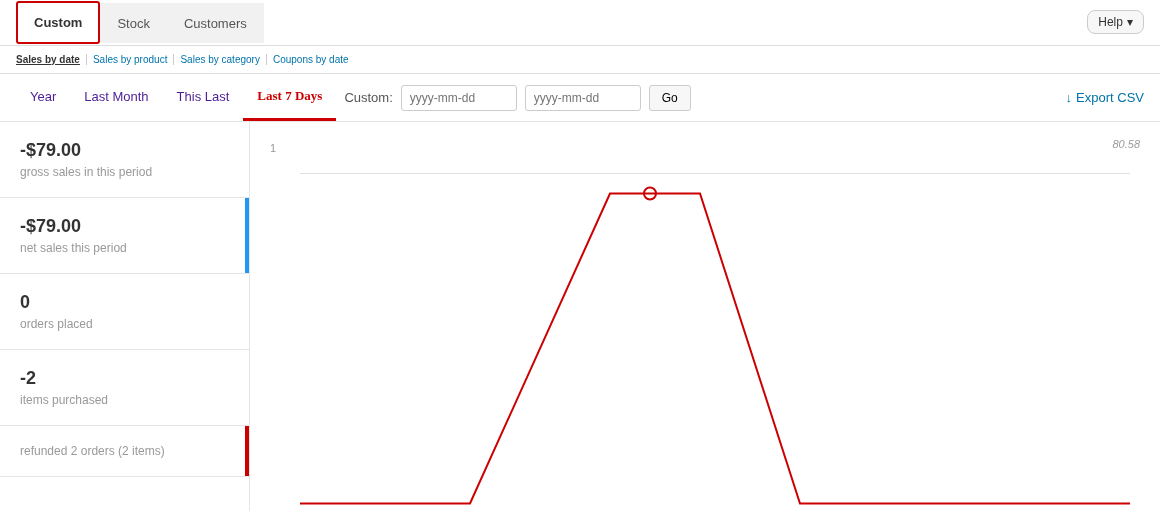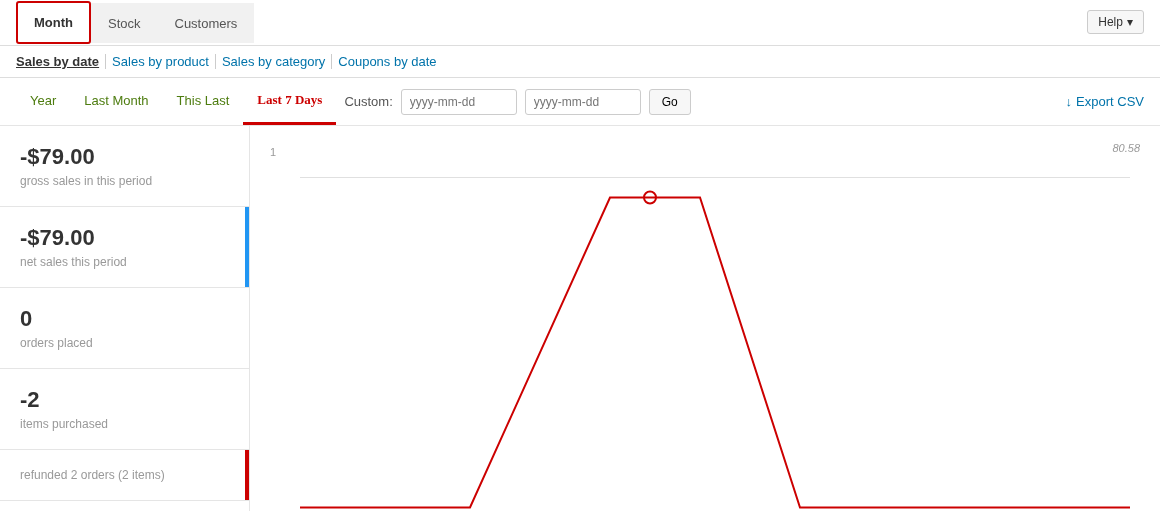--- a/index.html
+++ b/index.html
@@ -13,21 +13,21 @@
       align-items: center;
       height: 46px;
       position: relative;
     }
     .help-btn {
       position: absolute;
       right: 16px;
       top: 10px;
       background: #f7f7f7;
       border: 1px solid #ccc;
-      border-radius: 3px;
+      border-radius: 8px;
       padding: 4px 10px;
       font-size: 12px;
       cursor: pointer;
       display: flex;
       align-items: center;
       gap: 4px;
     }
 
     .nav-tabs {
       display: flex;
@@ -56,21 +56,21 @@
       background: #fff;
       border-bottom: 1px solid #ddd;
       padding: 8px 16px;
       display: flex;
       gap: 0;
       align-items: center;
     }
     .sub-nav a {
       color: #0073aa;
       text-decoration: none;
-      font-size: 13px;
+      font-size: 10px;
       padding: 0 6px;
       border-right: 1px solid #ccc;
     }
     .sub-nav a:first-child { padding-left: 0; }
     .sub-nav a:last-child { border-right: none; }
     .sub-nav a.active {
       color: #333;
       font-weight: bold;
       text-decoration: underline;
     }
@@ -86,21 +86,21 @@
     }
     .filter-tabs {
       display: flex;
       align-items: center;
       gap: 0;
     }
     .filter-tab {
       padding: 14px 14px;
       font-size: 13px;
       cursor: pointer;
-      color: #4d7c0f;
+      color: #4c1d95;
       border-bottom: 3px solid transparent;
     }
     .filter-tab.active {
       color: #c00;
       border-bottom: 3px solid #c00;
       font-weight: bold;
       font-family: Liberation Serif, serif;
     }
     .custom-section {
       display: flex;
@@ -159,21 +159,21 @@
       position: relative;
     }
     .stat-item .accent-bar {
       position: absolute;
       right: 0;
       top: 0;
       bottom: 0;
       width: 4px;
     }
     .stat-value {
-      font-size: 22px;
+      font-size: 18px;
       font-weight: bold;
       color: #333;
       margin-bottom: 4px;
     }
     .stat-label {
       font-size: 12px;
       color: #999;
     }
 
     .chart-area {
@@ -199,21 +199,21 @@
     svg.chart {
       width: 100%;
       height: 100%;
     }
   </style>
 </head>
 <body>
 
 <div class="top-bar">
   <div class="nav-tabs">
-    <div class="nav-tab active" style="border: 2px solid #c00; border-radius: 3px; background:#fff; font-weight:bold; color:#333;">Month</div>
+    <div class="nav-tab active" style="border: 2px solid #c00; border-radius: 3px; background:#fff; font-weight:bold; color:#333;">Custom</div>
     <div class="nav-tab">Stock</div>
     <div class="nav-tab">Customers</div>
   </div>
   <div class="help-btn">
     <span>Help</span>
     <span>▾</span>
   </div>
 </div>
 
 <div class="sub-nav">

